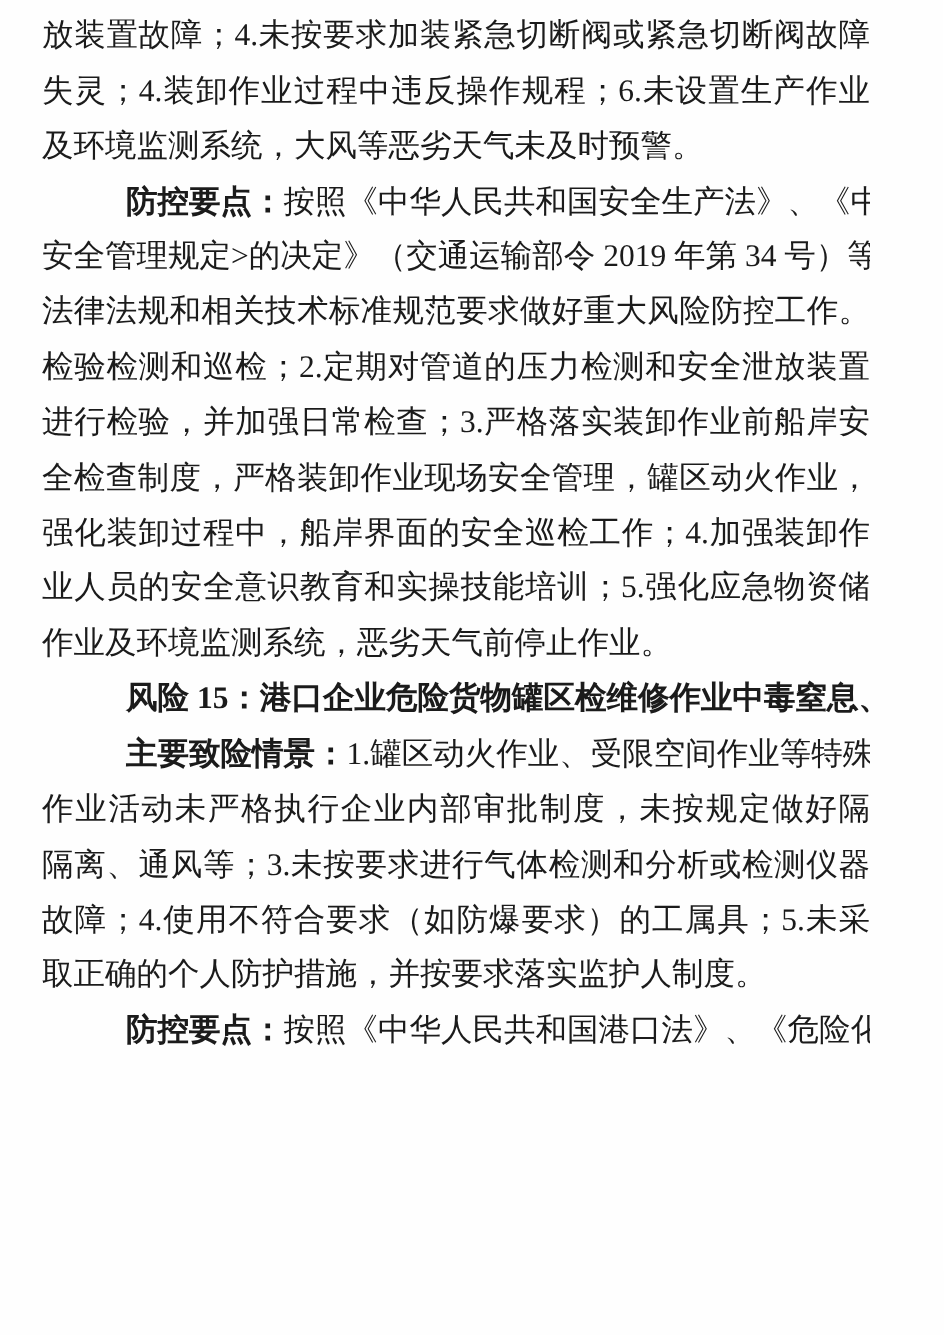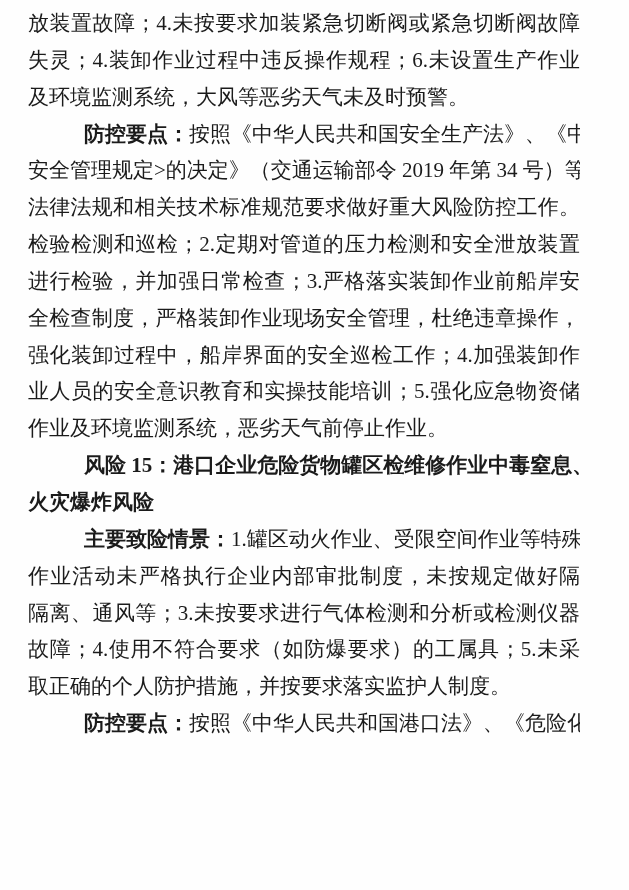--- a/index.html
+++ b/index.html
@@ -57,32 +57,31 @@
 
   <div class="line"><span class="b"></span><span>安全管理规定&gt;的决定》（交通运输部令 2019 年第 34 号）等</span></div>
 
   <div class="line"><span class="b"></span><span>法律法规和相关技术标准规范要求做好重大风险防控工作。</span></div>
 
 
   <div class="line"><span class="b"></span><span>检验检测和巡检；2.定期对管道的压力检测和安全泄放装置</span></div>
 
   <div class="line"><span class="b"></span><span>进行检验，并加强日常检查；3.严格落实装卸作业前船岸安</span></div>
 
-  <div class="line"><span class="b"></span><span>全检查制度，严格装卸作业现场安全管理，杜绝违章操作，</span></div>
+  <div class="line"><span class="b"></span><span>全检查制度，严格装卸作业现场安全管理，罐区动火作业，</span></div>
 
   <div class="line"><span class="b"></span><span>强化装卸过程中，船岸界面的安全巡检工作；4.加强装卸作</span></div>
 
   <div class="line"><span class="b"></span><span>业人员的安全意识教育和实操技能培训；5.强化应急物资储</span></div>
 
 
   <div class="line nj"><span class="b"></span><span>作业及环境监测系统，恶劣天气前停止作业。</span></div>
 
   <div class="line ind"><span class="b">风险 15：港口企业危险货物罐区检维修作业中毒窒息、</span><span></span></div>
 
-  <div class="line nj"><span class="b">火灾爆炸风险</span><span></span></div>
 
   <div class="line ind"><span class="b">主要致险情景：</span><span>1.罐区动火作业、受限空间作业等特殊</span></div>
 
   <div class="line"><span class="b"></span><span>作业活动未严格执行企业内部审批制度，未按规定做好隔</span></div>
 
 
   <div class="line"><span class="b"></span><span>隔离、通风等；3.未按要求进行气体检测和分析或检测仪器</span></div>
 
   <div class="line"><span class="b"></span><span>故障；4.使用不符合要求（如防爆要求）的工属具；5.未采</span></div>
 

